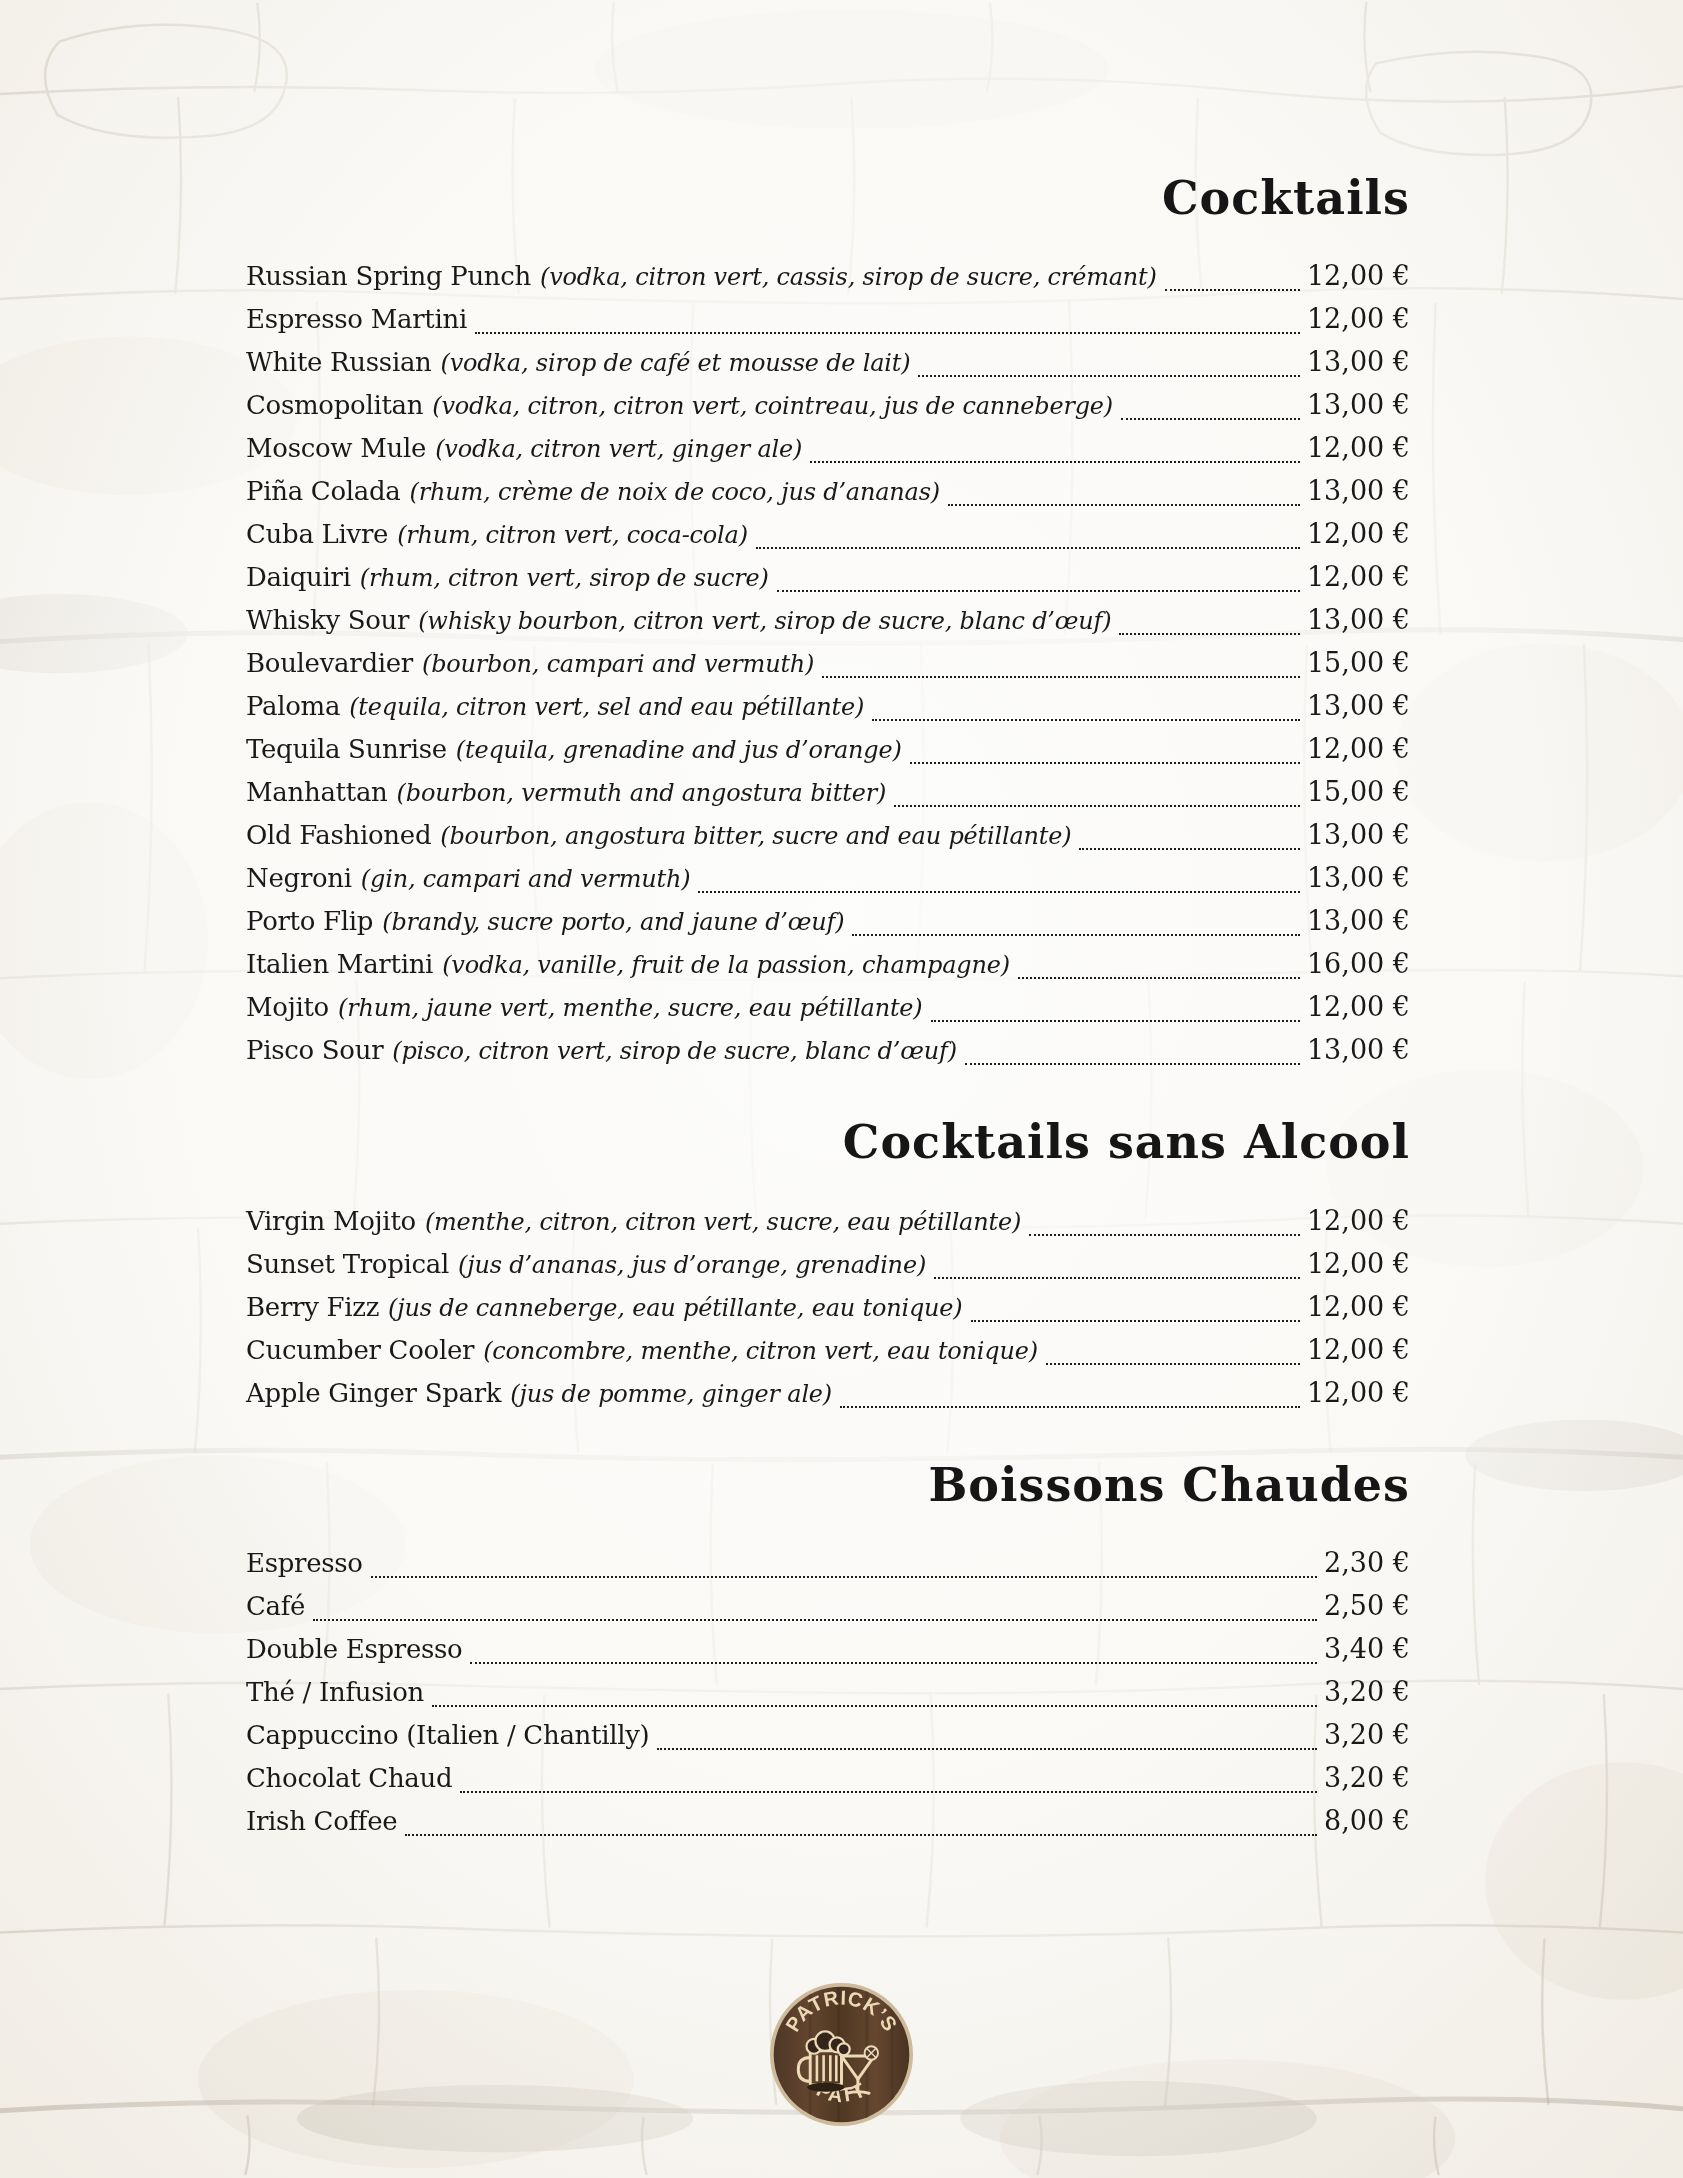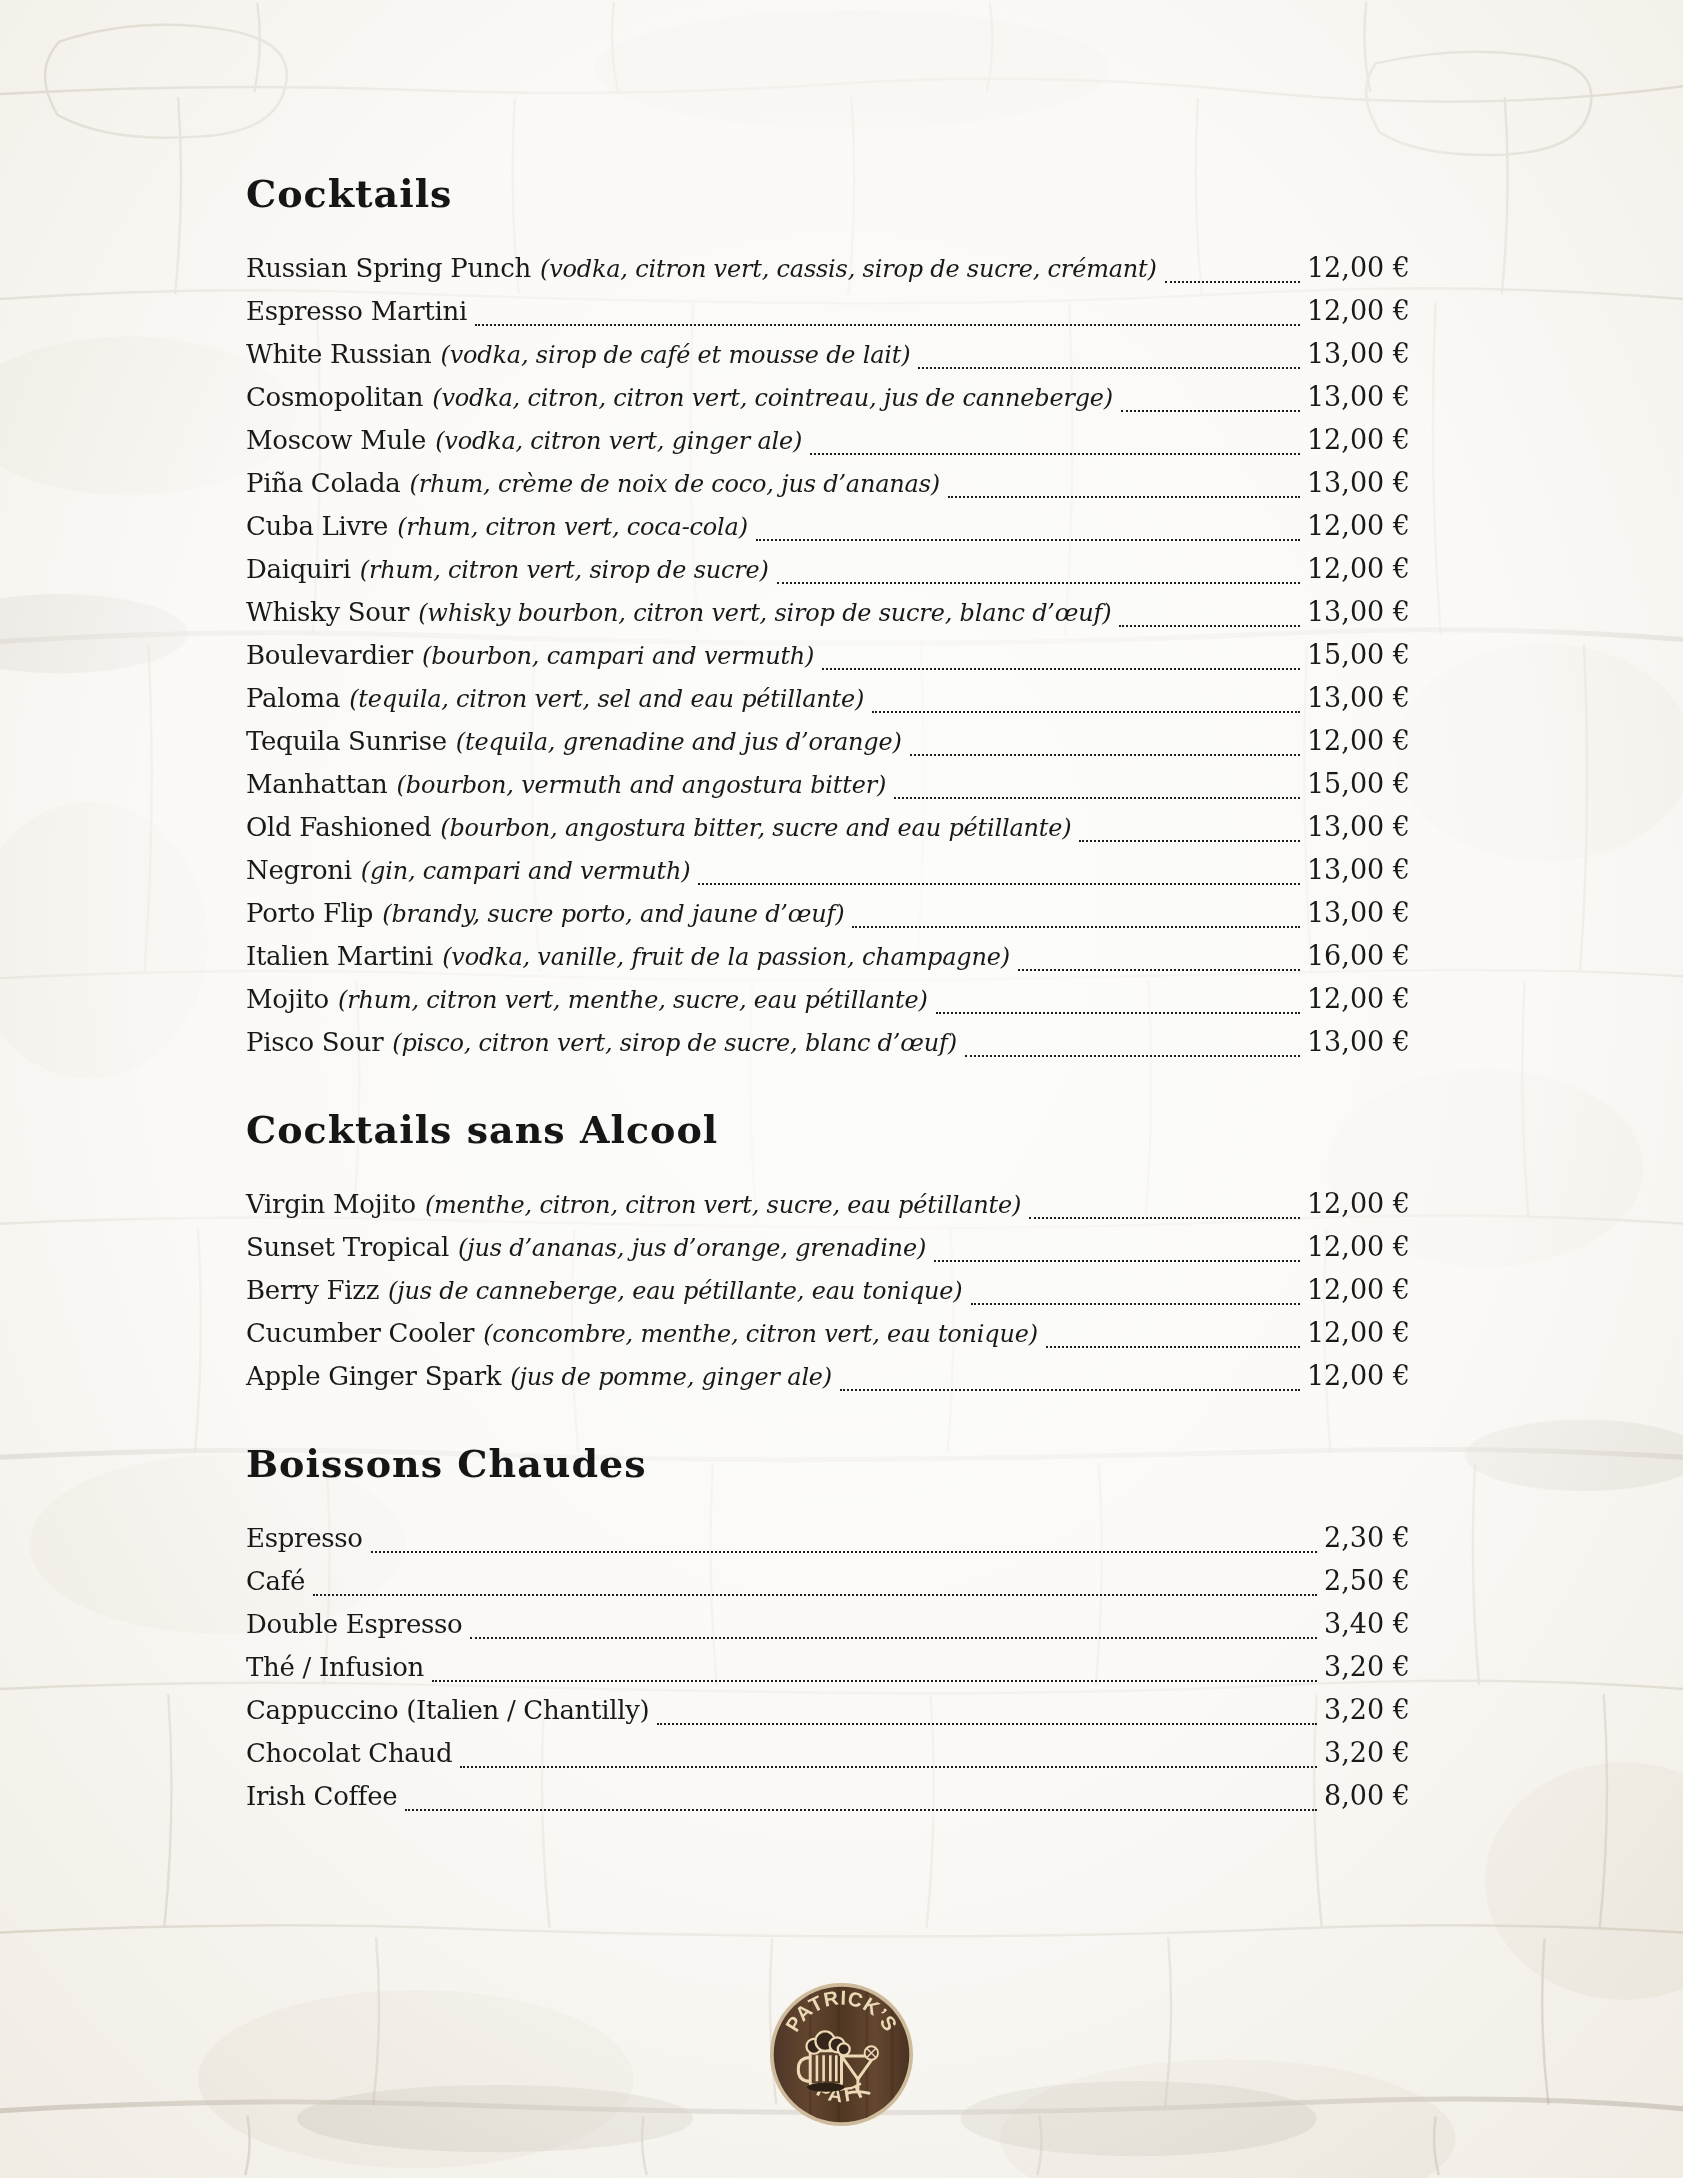--- a/index.html
+++ b/index.html
@@ -7,21 +7,21 @@
     width:1683px;height:2178px;position:relative;overflow:hidden;
     background:#f3f0e9;
     font-family:"DejaVu Serif","Liberation Serif",serif;
     color:#191919;
   }
   .stone-bg{position:absolute;inset:0;width:1683px;height:2178px;}
   .content{position:absolute;left:246px;top:174px;width:1164px;}
   .menu-section{margin:0;}
   .menu-section + .menu-section{margin-top:53px;}
   .section-title{
-    text-align:left;font-size:38px;font-weight:700;letter-spacing:1px;
+    text-align:right;font-size:46px;font-weight:700;letter-spacing:1px;
     color:#161616;margin:0 0 26px 0;line-height:1.05;
     font-family:"DejaVu Serif","Liberation Serif",serif;
   }
   .row{display:flex;align-items:flex-end;height:43px;}
   .nm{font-size:26px;white-space:nowrap;letter-spacing:-0.3px;flex:0 0 auto;}
   .ds{font-size:24px;font-style:italic;margin-left:9px;white-space:nowrap;letter-spacing:-0.2px;flex:0 1 auto;overflow:hidden;}
   .ds:empty{display:none;margin:0;}
   .dots{flex:1 1 auto;min-width:16px;margin:0 7px 0 8px;height:2px;border-bottom:2.6px dotted #1c1c1c;}
   .pr{font-size:27px;white-space:nowrap;flex:0 0 auto;}
   .logo{position:absolute;left:767px;top:1980px;width:149px;height:149px;}
@@ -167,21 +167,21 @@
         <span class="pr">13,00 €</span>
       </div>
     <div class="row">
         <span class="nm">Italien Martini</span>
         <span class="ds">(vodka, vanille, fruit de la passion, champagne)</span>
         <span class="dots"></span>
         <span class="pr">16,00 €</span>
       </div>
     <div class="row">
         <span class="nm">Mojito</span>
-        <span class="ds">(rhum, citron vert, menthe, sucre, eau pétillante)</span>
+        <span class="ds">(rhum, jaune vert, menthe, sucre, eau pétillante)</span>
         <span class="dots"></span>
         <span class="pr">12,00 €</span>
       </div>
     <div class="row">
         <span class="nm">Pisco Sour</span>
         <span class="ds">(pisco, citron vert, sirop de sucre, blanc d’œuf)</span>
         <span class="dots"></span>
         <span class="pr">13,00 €</span>
       </div>
   </section>

